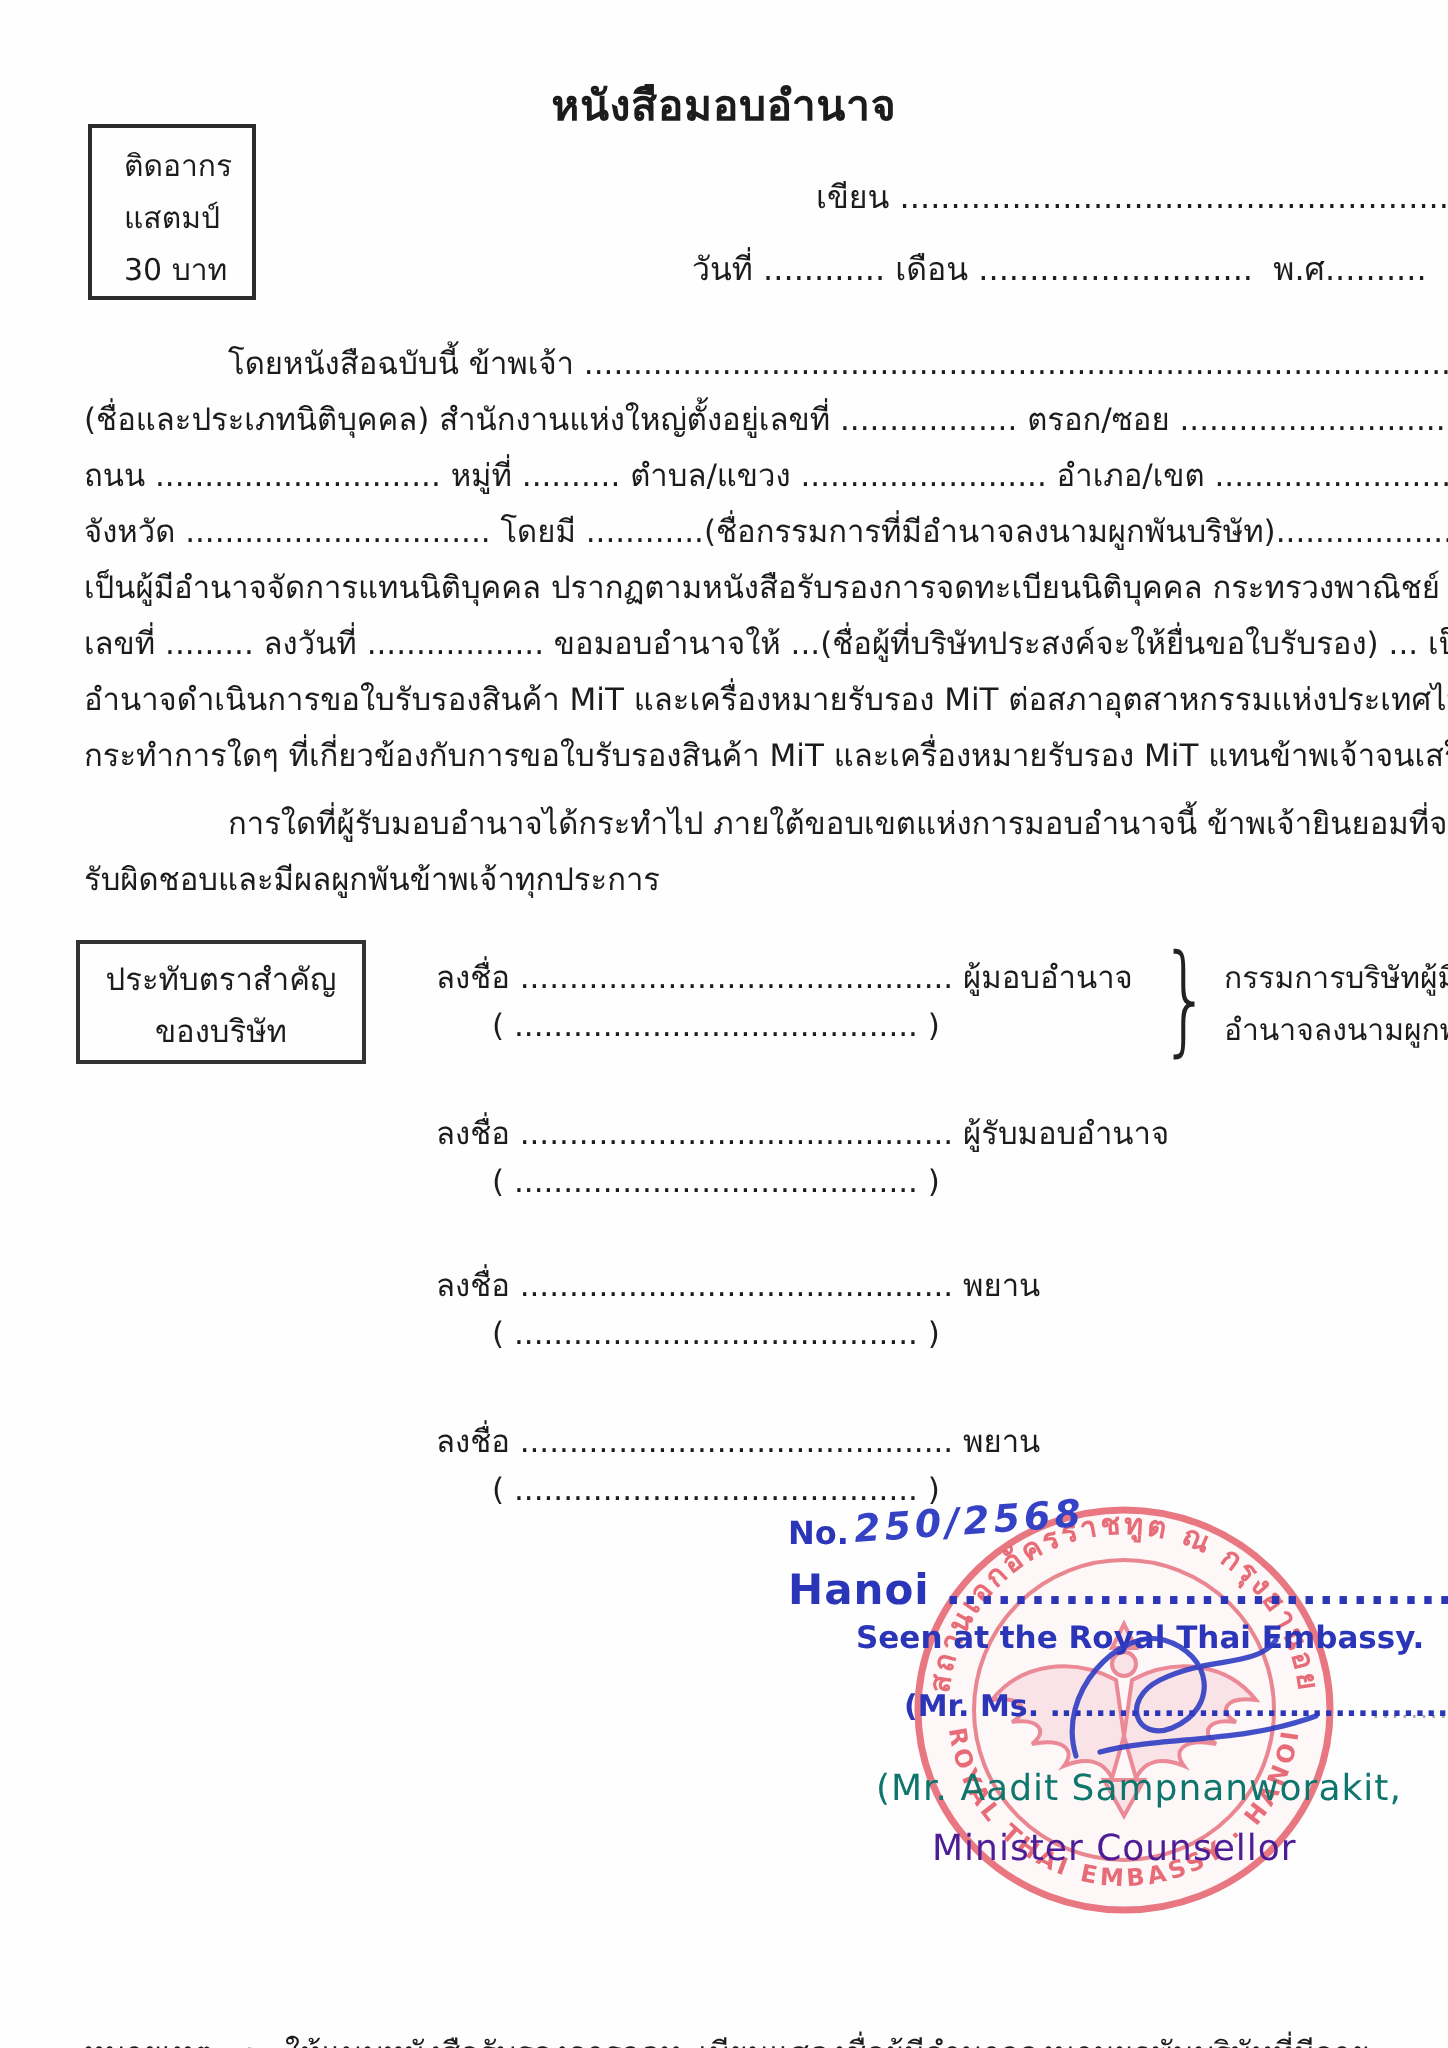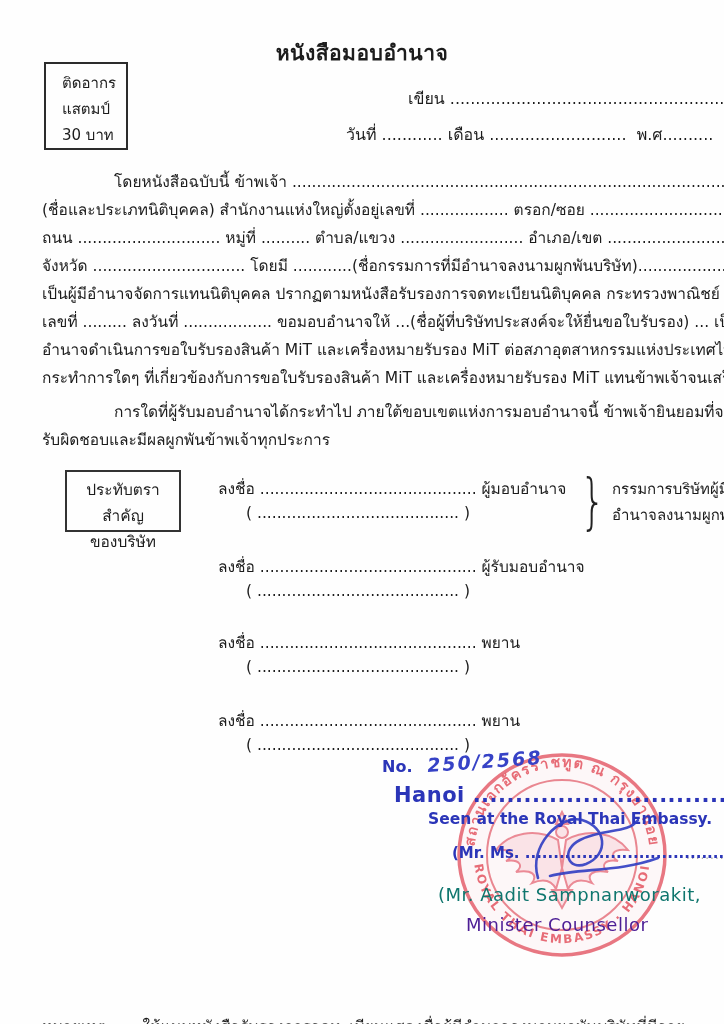--- a/index.html
+++ b/index.html
@@ -15,31 +15,31 @@
     left:44px;top:62px;width:84px;height:88px;border:2px solid #2c2c2c;
     font-size:15px;line-height:26px;padding:6px 0 0 16px;box-sizing:border-box;
   }
   .written-line{left:408px;top:86px;font-size:16px;white-space:pre;}
   .date-line{left:346px;top:122px;font-size:16px;white-space:pre;}
   .body-block{left:42px;top:168px;width:660px;font-size:15.5px;}
   .body-line{height:28px;line-height:28px;white-space:pre;overflow:visible;}
   .indent{text-indent:72px;}
   .p2-block{left:42px;top:398px;width:660px;font-size:15.5px;}
   .sealbox{
-    left:38px;top:470px;width:116px;height:62px;border:2px solid #333;
-    text-align:center;font-size:15.5px;line-height:26px;padding-top:5px;box-sizing:border-box;margin-left:27px;
+    left:38px;top:470px;width:145px;height:62px;border:2px solid #333;
+    text-align:center;font-size:15.5px;line-height:26px;padding-top:5px;box-sizing:border-box;
   }
   .sig-line{font-size:15.5px;white-space:pre;}
   .sig-paren{font-size:15.5px;white-space:pre;}
   .brace{left:580px;top:466px;font-size:40px;font-weight:200;transform:scaleY(1.5);transform-origin:top;color:#222;}
   .brace-note{left:612px;top:476px;font-size:15px;line-height:26px;white-space:nowrap;}
   .footnote{left:42px;top:952px;width:660px;font-size:15.8px;line-height:30px;white-space:pre-wrap;}
   
   .blue-b{color:#2b35b8;font-weight:bold;}
-  .no-label{left:382px;top:757px;font-size:16px;z-index:3;}
+  .no-label{left:394px;top:757px;font-size:16px;z-index:3;}
   .no-value{
     left:427px;top:750px;font-size:19px;font-style:italic;color:#3642c6;
     transform:rotate(-4deg);letter-spacing:2px;z-index:3;font-weight:bold;
   }
   .hanoi-line{left:394px;top:783px;font-size:21px;letter-spacing:.5px;z-index:3;white-space:pre;}
   .seen-line{left:428px;top:810px;font-size:15.5px;z-index:3;white-space:pre;}
   .mrms-line{left:452px;top:844px;font-size:15px;z-index:3;white-space:pre;}
   .edge-dots{left:686px;top:848px;font-size:12px;color:#a9a9a9;letter-spacing:1px;z-index:2;}
   .name-line{left:438px;top:884px;font-size:18px;color:#0f766e;letter-spacing:.5px;z-index:3;text-align:right;}
   .position-line{left:466px;top:914px;font-size:18px;color:#4c1d95;letter-spacing:.5px;z-index:3;}

